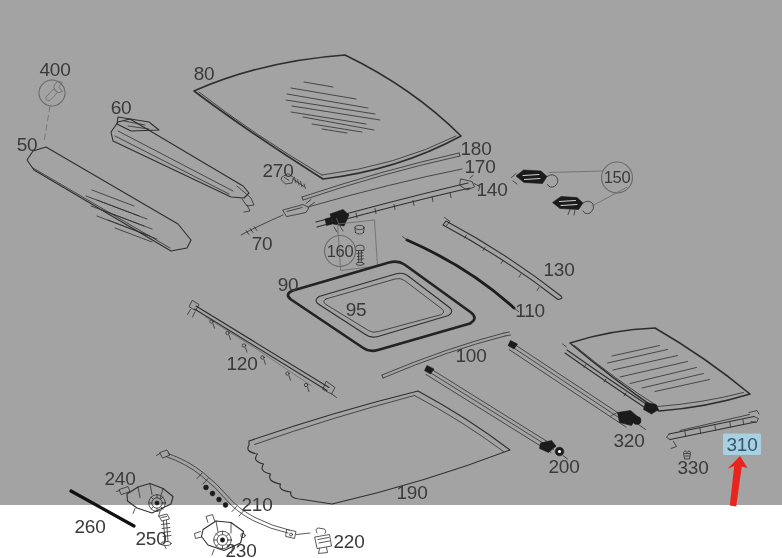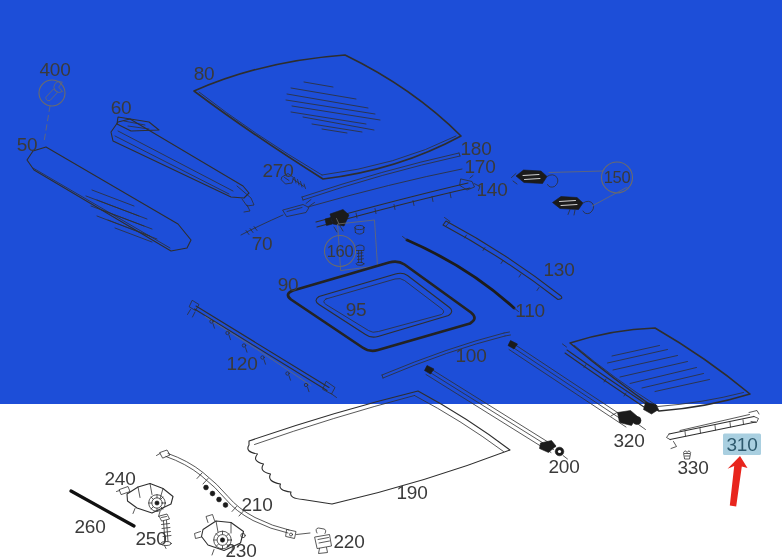--- a/index.html
+++ b/index.html
@@ -1,16 +1,16 @@
 <!DOCTYPE html>
 <html><head>
 <meta charset="utf-8">
 <style>
   html,body{margin:0;padding:0;background:#ffffff;width:782px;height:558px;overflow:hidden;}
-  #stage{position:relative;width:782px;height:404px;background:#1d4ed8;}
+  #stage{position:relative;width:782px;height:505px;background:#a3a3a3;}
   svg{display:block;}
   .s  {fill:none;stroke:#2e2e2e;stroke-width:1.1;stroke-linecap:round;stroke-linejoin:round;}
   .s8 {fill:none;stroke:#2e2e2e;stroke-width:.8;stroke-linecap:round;stroke-linejoin:round;}
   .s16{fill:none;stroke:#2e2e2e;stroke-width:1.6;stroke-linecap:round;stroke-linejoin:round;}
   .fr90{fill:none;stroke:#232323;stroke-width:2.7;stroke-linecap:round;stroke-linejoin:round;}
   .seal{fill:none;stroke:#1c1c1c;stroke-width:2.8;stroke-linecap:round;}
   .dk {fill:#1b1b1b;stroke:#1b1b1b;stroke-width:.6;stroke-linejoin:round;}
   .wt {fill:none;stroke:#ffffff;stroke-width:.8;stroke-linecap:round;}
   .gray{stroke:#6b6b6b;}
   .dash{stroke-dasharray:5.5 4;}

